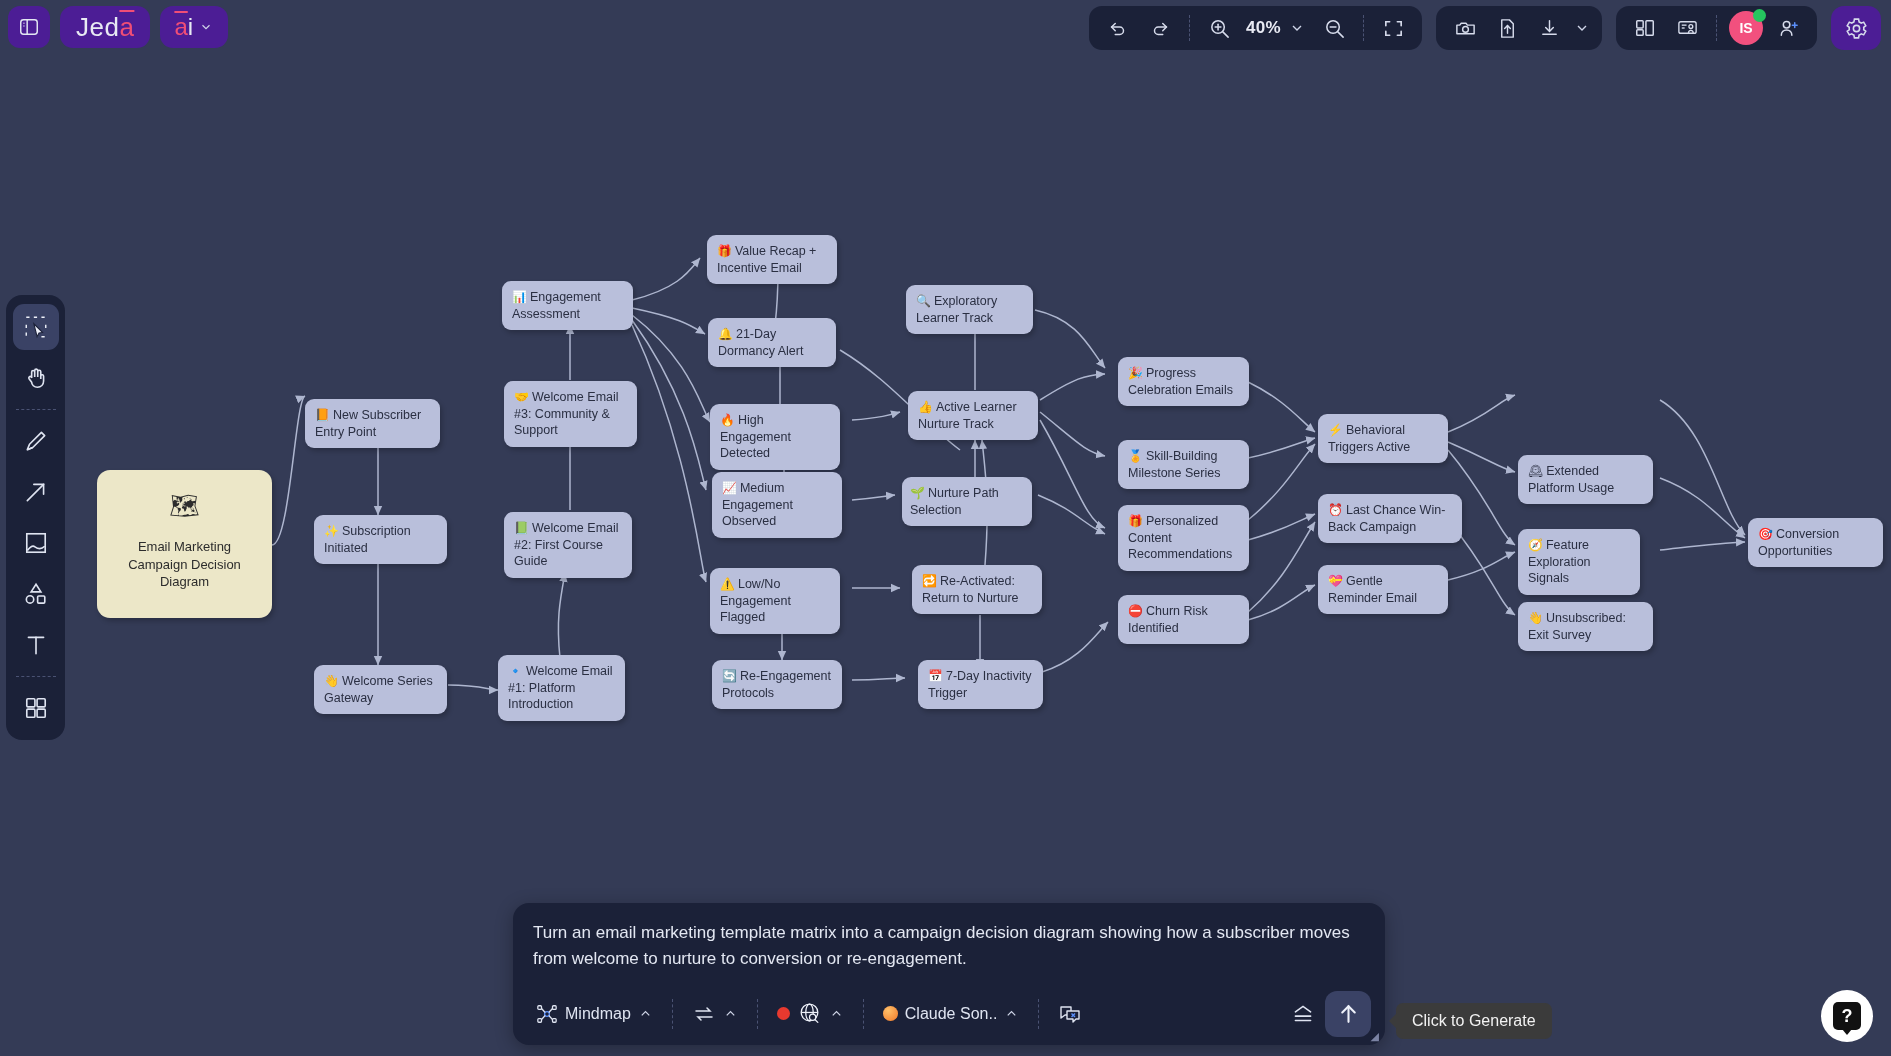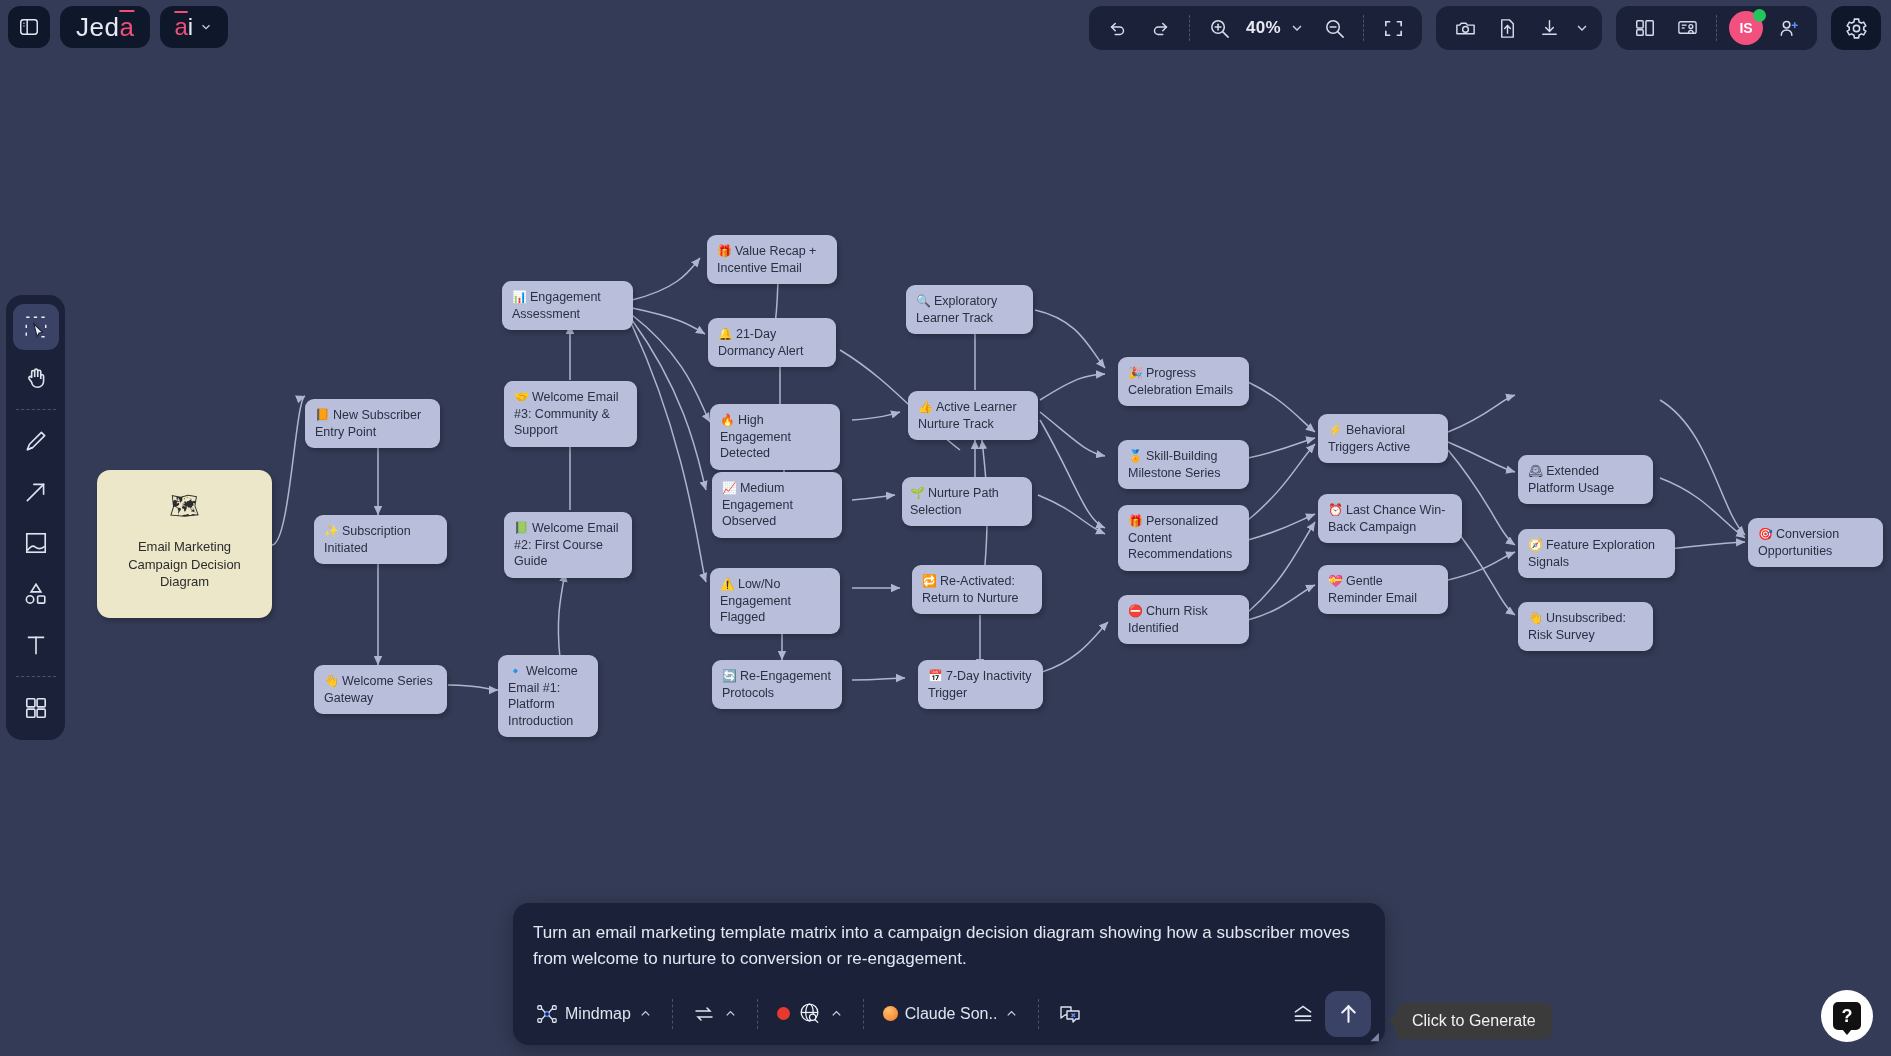--- a/index.html
+++ b/index.html
@@ -8,21 +8,21 @@
     background: #343b56;
     font-family: "Liberation Sans", sans-serif;
     overflow: hidden;
   }
   #app { position: relative; width: 1891px; height: 1056px; }
 
   
   .topbar { position: absolute; top: 0; left: 0; width: 1891px; height: 56px; z-index: 40; }
   .tb-left { position: absolute; left: 8px; top: 6px; display: flex; align-items: center; gap: 10px; }
   .pill {
-    background: #0f172a; border-radius: 13px;
+    background: #4c1d95; border-radius: 13px;
     display: flex; align-items: center; justify-content: center;
   }
   .sidebar-toggle { width: 42px; height: 42px; border-radius: 12px; }
   .logo-pill { height: 42px; padding: 0 16px; }
   .logo-text { font-size: 26px; letter-spacing: .5px; color: #e8eaf3; font-weight: 400; }
   .logo-text .accent { color: #f04e76; }
   .ai-pill { height: 42px; padding: 0 12px 0 14px; gap: 3px; }
   .ai-text { font-size: 24px; color: #e8eaf3; }
   .ai-text .accent { color: #f04e76; }
 
@@ -415,21 +415,21 @@
 
     <div class="node" style="left:305px; top:371px; width:135px;margin-top:28px;">
       <span class="em">📙</span><span>New Subscriber Entry Point</span>
     </div>
     <div class="node" style="left:314px; top:515px; width:133px;">
       <span class="em">✨</span><span>Subscription Initiated</span>
     </div>
     <div class="node" style="left:314px; top:665px; width:133px;">
       <span class="em">👋</span><span>Welcome Series Gateway</span>
     </div>
-    <div class="node" style="left:498px; top:655px; width:100px;">
+    <div class="node" style="left:498px; top:655px; width:127px;">
       <span class="em">🔹</span><span>Welcome Email #1: Platform Introduction</span>
     </div>
     <div class="node" style="left:504px; top:512px; width:128px;">
       <span class="em">📗</span><span>Welcome Email #2: First Course Guide</span>
     </div>
     <div class="node" style="left:504px; top:381px; width:133px;">
       <span class="em">🤝</span><span>Welcome Email #3: Community &amp; Support</span>
     </div>
     <div class="node" style="left:502px; top:281px; width:131px;">
       <span class="em">📊</span><span>Engagement Assessment</span>
@@ -484,25 +484,25 @@
     </div>
     <div class="node" style="left:1318px; top:494px; width:144px;">
       <span class="em">⏰</span><span>Last Chance Win-Back Campaign</span>
     </div>
     <div class="node" style="left:1318px; top:565px; width:130px;">
       <span class="em">💝</span><span>Gentle Reminder Email</span>
     </div>
     <div class="node" style="left:1518px; top:455px; width:135px;">
       <span class="em">🕰</span><span>Extended Platform Usage</span>
     </div>
-    <div class="node" style="left:1518px; top:529px; width:157px;">
+    <div class="node" style="left:1518px; top:529px; width:122px;">
       <span class="em">🧭</span><span>Feature Exploration Signals</span>
     </div>
     <div class="node" style="left:1518px; top:602px; width:135px;">
-      <span class="em">👋</span><span>Unsubscribed: Risk Survey</span>
+      <span class="em">👋</span><span>Unsubscribed: Exit Survey</span>
     </div>
     <div class="node" style="left:1748px; top:518px; width:135px;">
       <span class="em">🎯</span><span>Conversion Opportunities</span>
     </div>
   </div>
 
   <div class="promptwrap">
     <div class="prompt-text">Turn an email marketing template matrix into a campaign decision diagram showing how a subscriber moves from welcome to nurture to conversion or re-engagement.</div>
     <span class="resize-grip">◢</span>
     <div class="promptbar">

